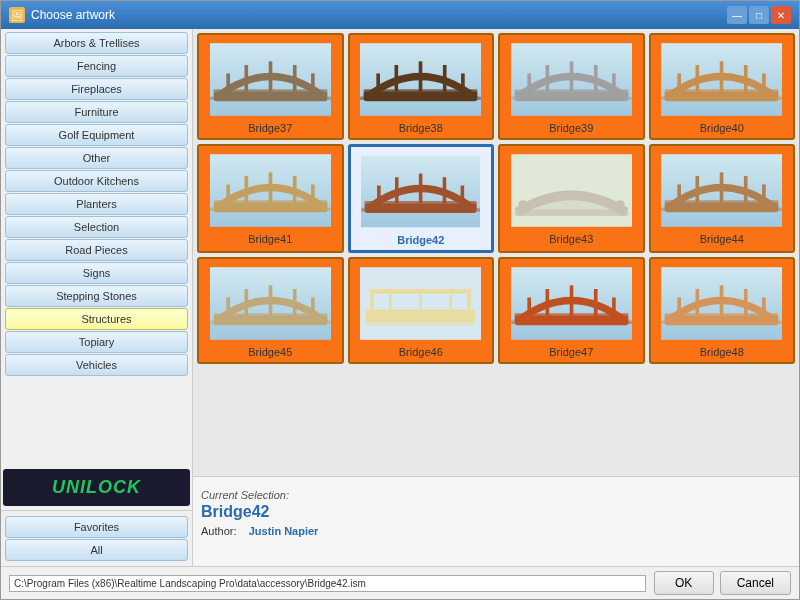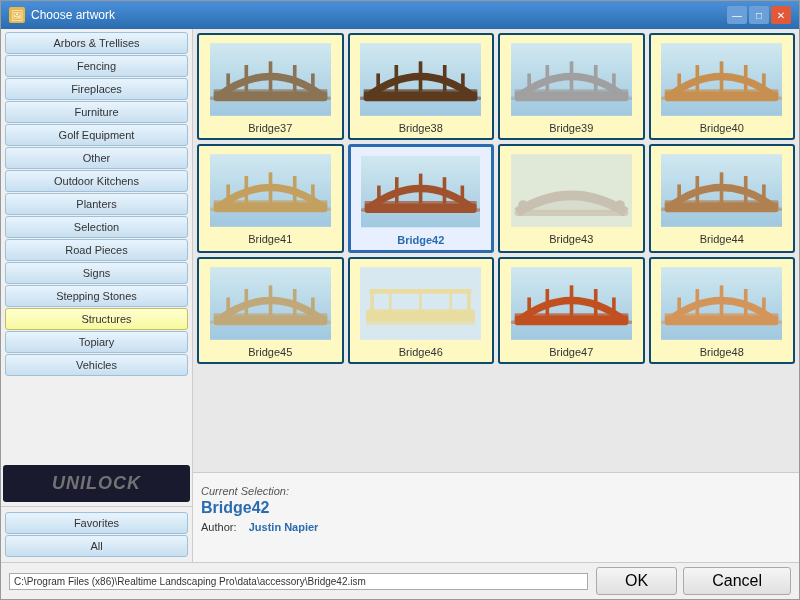--- a/index.html
+++ b/index.html
@@ -145,21 +145,21 @@
 
     .unilock-banner {
       background: #1a1a2e;
       padding: 8px;
       text-align: center;
       margin: 4px 2px;
       border-radius: 3px;
     }
 
     .unilock-text {
-      color: #737373;
+      color: #22c55e;
       font-size: 18px;
       font-weight: bold;
       font-style: italic;
       letter-spacing: 1px;
     }
 
     .sidebar-bottom {
       padding: 4px;
       border-top: 1px solid #ccc;
     }
@@ -193,22 +193,22 @@
       background: #e8e8e8;
     }
 
     .grid {
       display: grid;
       grid-template-columns: repeat(4, 1fr);
       gap: 4px;
     }
 
     .grid-item {
-      background: #fef9c3;
-      border: 2px solid #0c4a6e;
+      background: #f97316;
+      border: 2px solid #a16207;
       border-radius: 3px;
       padding: 4px;
       text-align: center;
       cursor: pointer;
       display: flex;
       flex-direction: column;
       align-items: center;
     }
 
     .grid-item.selected {
@@ -293,26 +293,26 @@
       border: 1px solid #aaa;
     }
 
     .footer-buttons {
       display: flex;
       gap: 6px;
       margin-left: 8px;
     }
 
     .btn {
-      padding: 4px 28px;
+      padding: 4px 16px;
       border: 1px solid #aaa;
       border-radius: 3px;
       background: linear-gradient(to bottom, #f5f5f5, #e0e0e0);
       cursor: pointer;
-      font-size: 16px;
+      font-size: 12px;
       min-width: 60px;
     }
 
     .btn.ok {
       background: linear-gradient(to bottom, #f5f5f5, #e0e0e0);
     }
 
     
     .bridge-svg {
       width: 90%;

